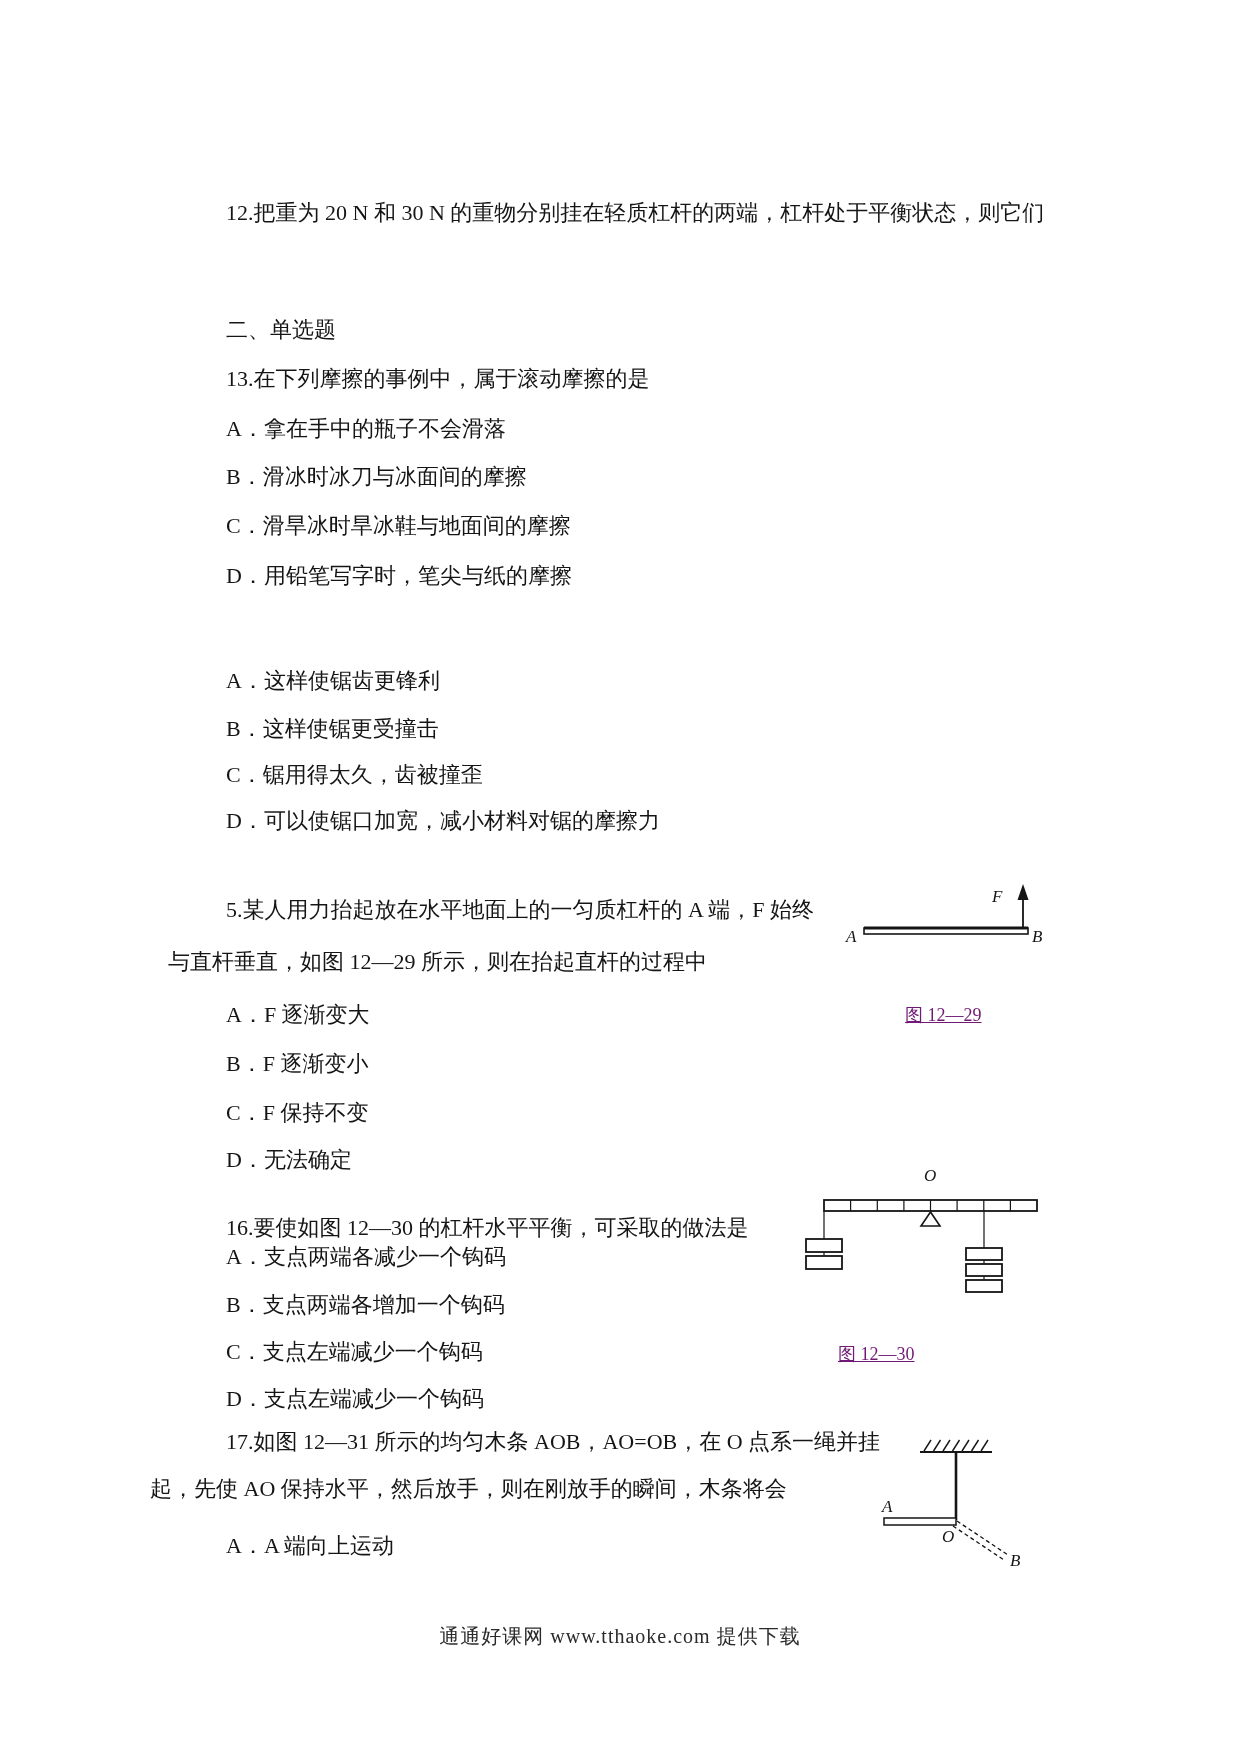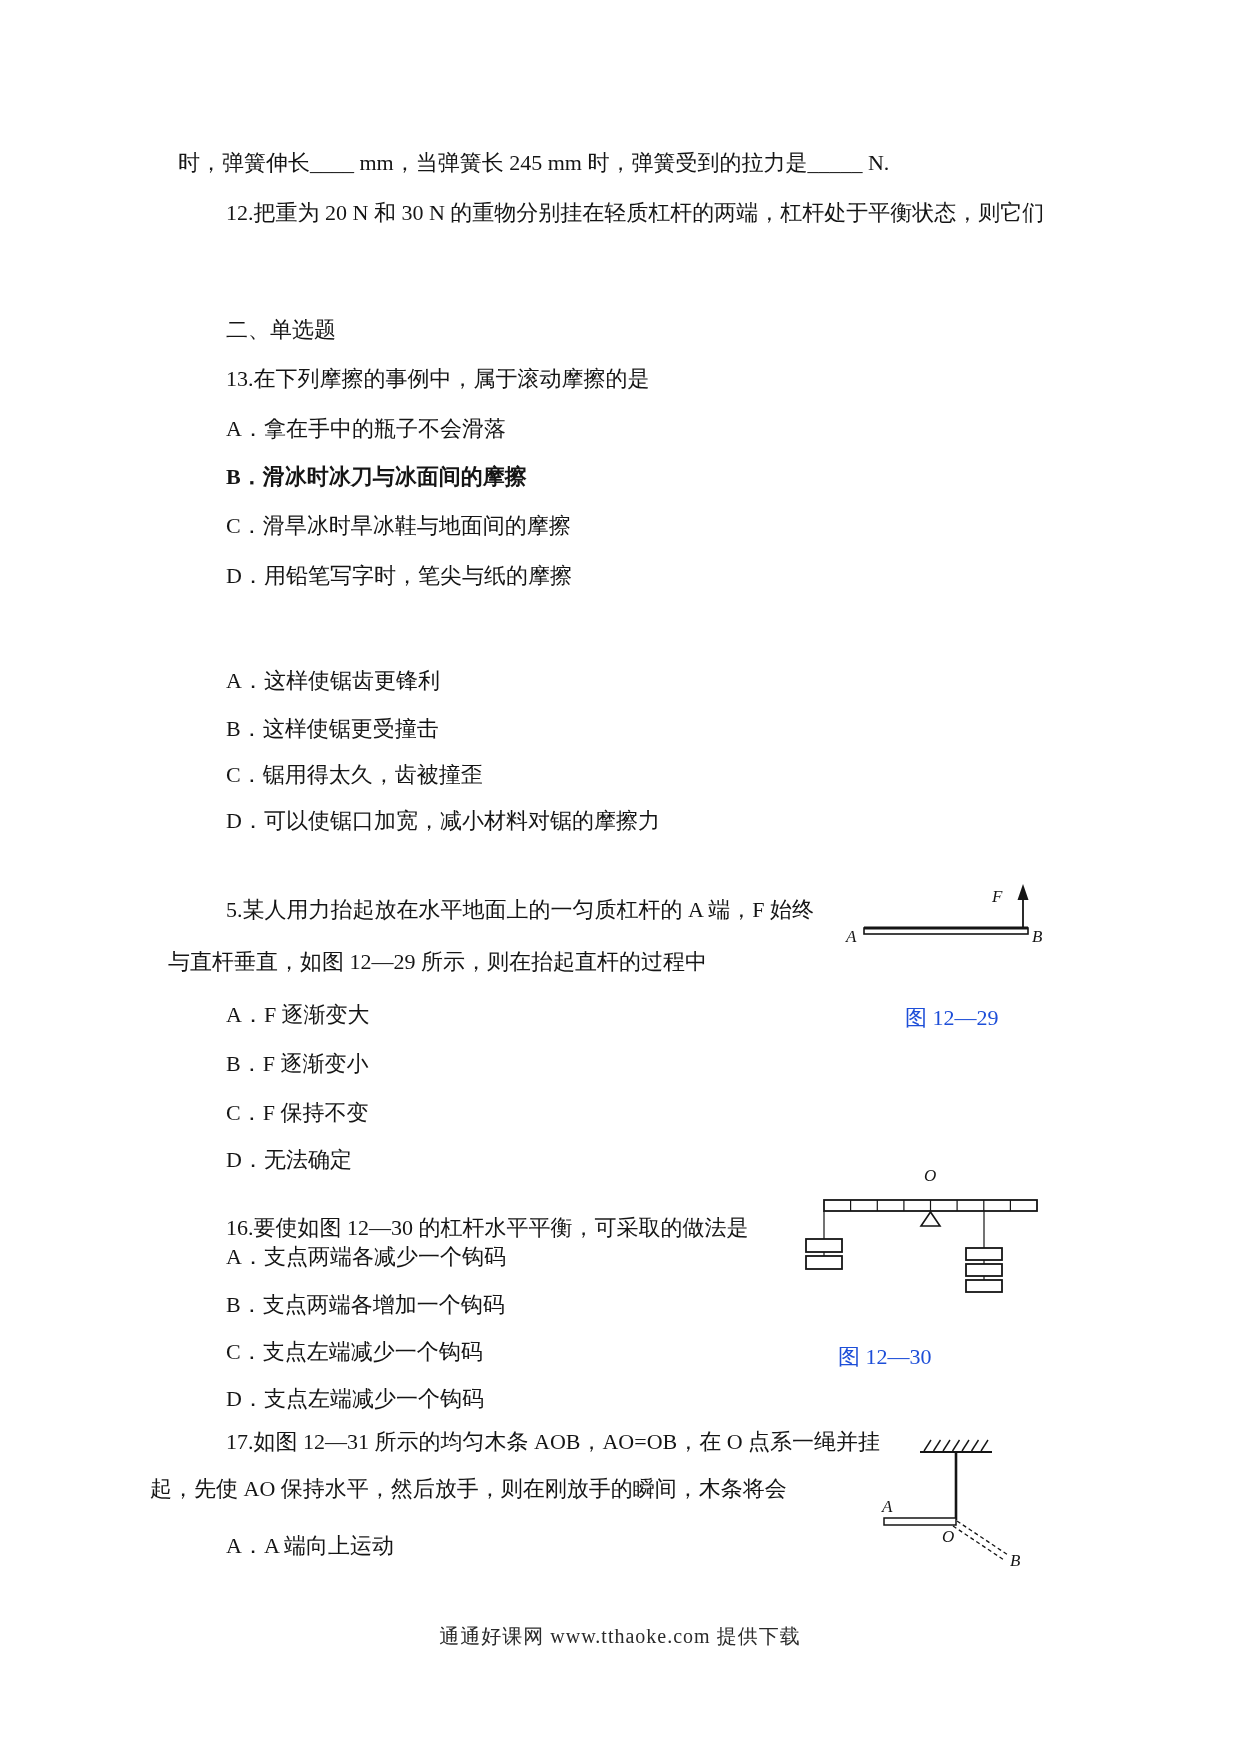--- a/index.html
+++ b/index.html
@@ -15,22 +15,23 @@
   .line{
     position:absolute;
     white-space:nowrap;
     font-size:22px;
     line-height:30px;
     color:#151515;
   }
   .caption{
     position:absolute;
     white-space:nowrap;
-    font-size:22px;
-    color:#1d4ed8;
+    font-size:18px;
+    color:#701a75;
+    text-decoration:underline;
   }
   .figure{position:absolute;}
   .figure svg{display:block;}
   .fig-label{
     font-family:"Liberation Serif","DejaVu Serif",serif;
     font-style:italic;
     font-size:17px;
     fill:#151515;
   }
   .footer{
@@ -42,26 +43,25 @@
     color:#2a2a2a;
     letter-spacing:1px;
     margin-top:11px;
   }
 </style>
 </head>
 <body>
 
 <div class="page">
 
-  <div class="line" style="left:178px;top:148px;">时，弹簧伸长____ mm，当弹簧长 245 mm 时，弹簧受到的拉力是_____ N.</div>
   <div class="line" style="left:226px;top:198px;">12.把重为 20 N 和 30 N 的重物分别挂在轻质杠杆的两端，杠杆处于平衡状态，则它们</div>
   <div class="line" style="left:226px;top:315px;">二、单选题</div>
   <div class="line" style="left:226px;top:364px;">13.在下列摩擦的事例中，属于滚动摩擦的是</div>
   <div class="line" style="left:226px;top:414px;">A．拿在手中的瓶子不会滑落</div>
-  <div class="line" style="left:226px;top:462px;font-weight:bold;">B．滑冰时冰刀与冰面间的摩擦</div>
+  <div class="line" style="left:226px;top:462px;">B．滑冰时冰刀与冰面间的摩擦</div>
   <div class="line" style="left:226px;top:511px;">C．滑旱冰时旱冰鞋与地面间的摩擦</div>
   <div class="line" style="left:226px;top:561px;">D．用铅笔写字时，笔尖与纸的摩擦</div>
   <div class="line" style="left:226px;top:666px;">A．这样使锯齿更锋利</div>
   <div class="line" style="left:226px;top:714px;">B．这样使锯更受撞击</div>
   <div class="line" style="left:226px;top:760px;">C．锯用得太久，齿被撞歪</div>
   <div class="line" style="left:226px;top:806px;">D．可以使锯口加宽，减小材料对锯的摩擦力</div>
   <div class="line" style="left:226px;top:895px;">5.某人用力抬起放在水平地面上的一匀质杠杆的 A 端，F 始终</div>
   <div class="line" style="left:168px;top:947px;">与直杆垂直，如图 12—29 所示，则在抬起直杆的过程中</div>
   <div class="line" style="left:226px;top:1000px;text-align:center;">A．F 逐渐变大</div>
   <div class="line" style="left:226px;top:1049px;">B．F 逐渐变小</div>

